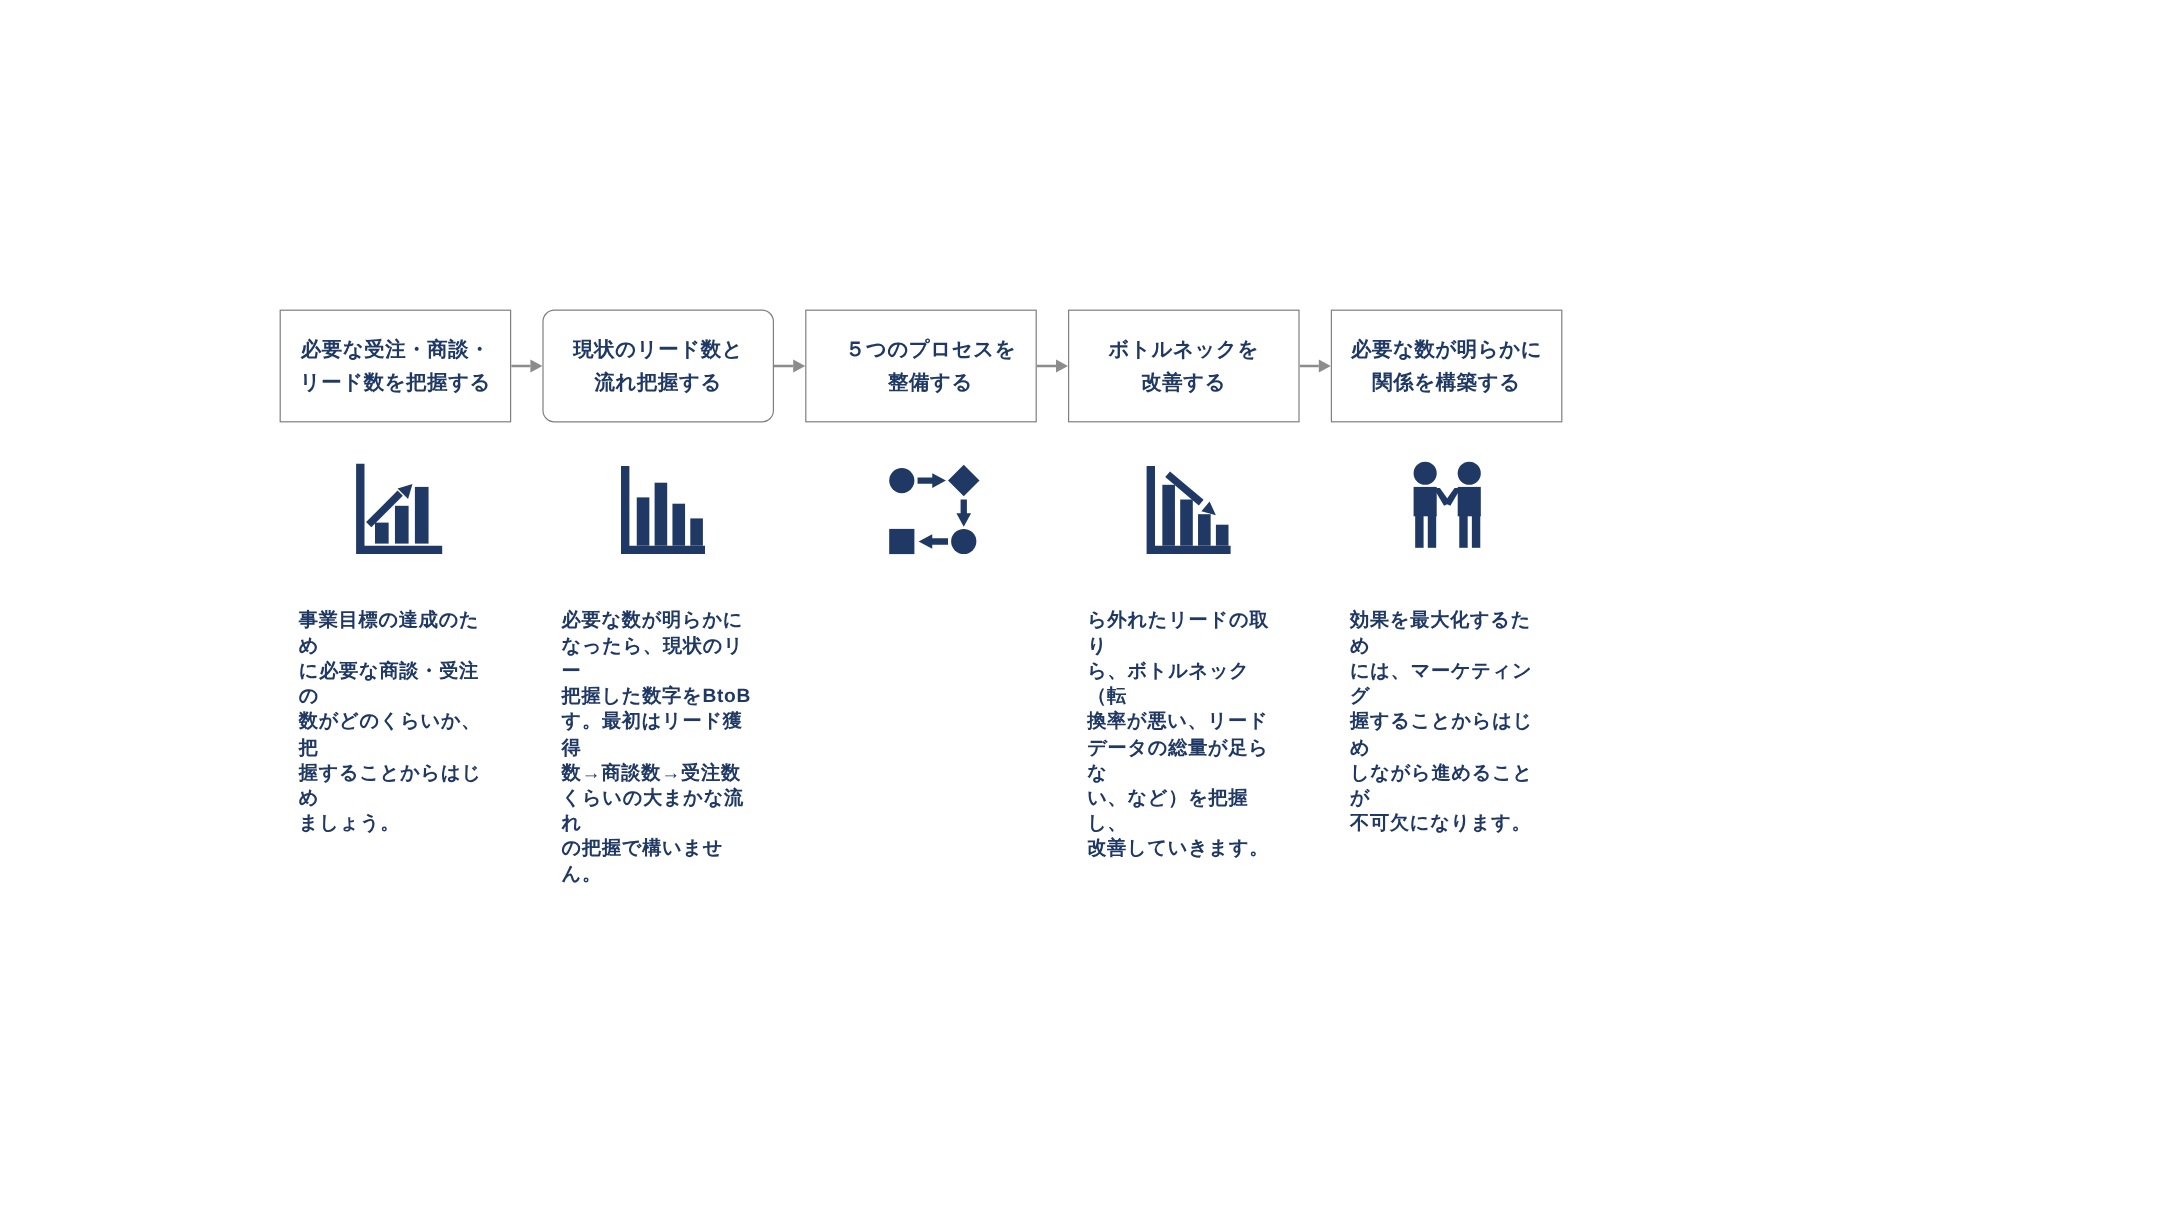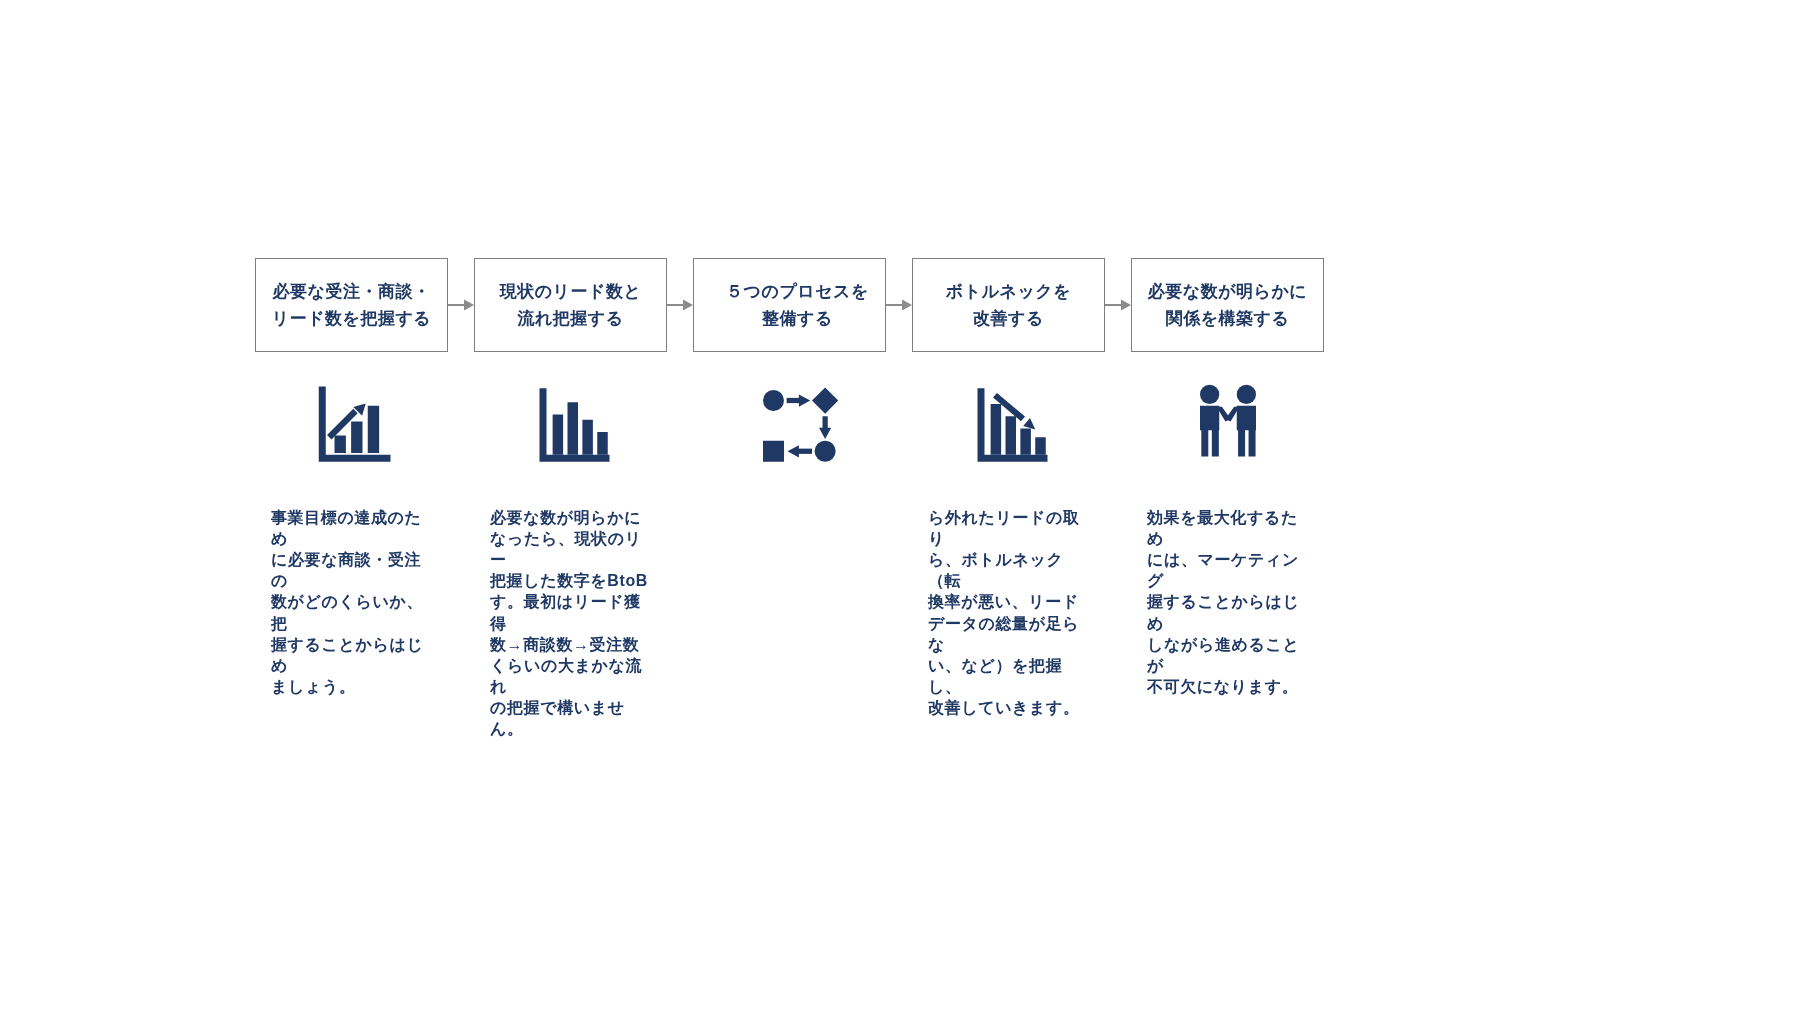--- a/index.html
+++ b/index.html
@@ -9,28 +9,28 @@
   body {
     width: 1806px;
     height: 1014px;
     background: #ffffff;
     position: relative;
     overflow: hidden;
     font-family: "Liberation Sans", sans-serif;
   }
   .flow {
     position: absolute;
-    left: 255px;
+    left: 233px;
     top: 258px;
     display: grid;
     grid-template-columns: 193px 26px 193px 26px 193px 26px 193px 26px 193px;
     grid-template-rows: 94px 145px auto;
   }
   .c1 { grid-column: 1; }
-  .c2 { grid-column: 3; }
+  .c2 { grid-column: 3; border-radius: 10px; }
   .c3 { grid-column: 5; padding-left: 16px; }
   .c4 { grid-column: 7; }
   .c5 { grid-column: 9; }
   .a1 { grid-column: 2; }
   .a2 { grid-column: 4; }
   .a3 { grid-column: 6; }
   .a4 { grid-column: 8; }
 
   .box {
     grid-row: 1;

